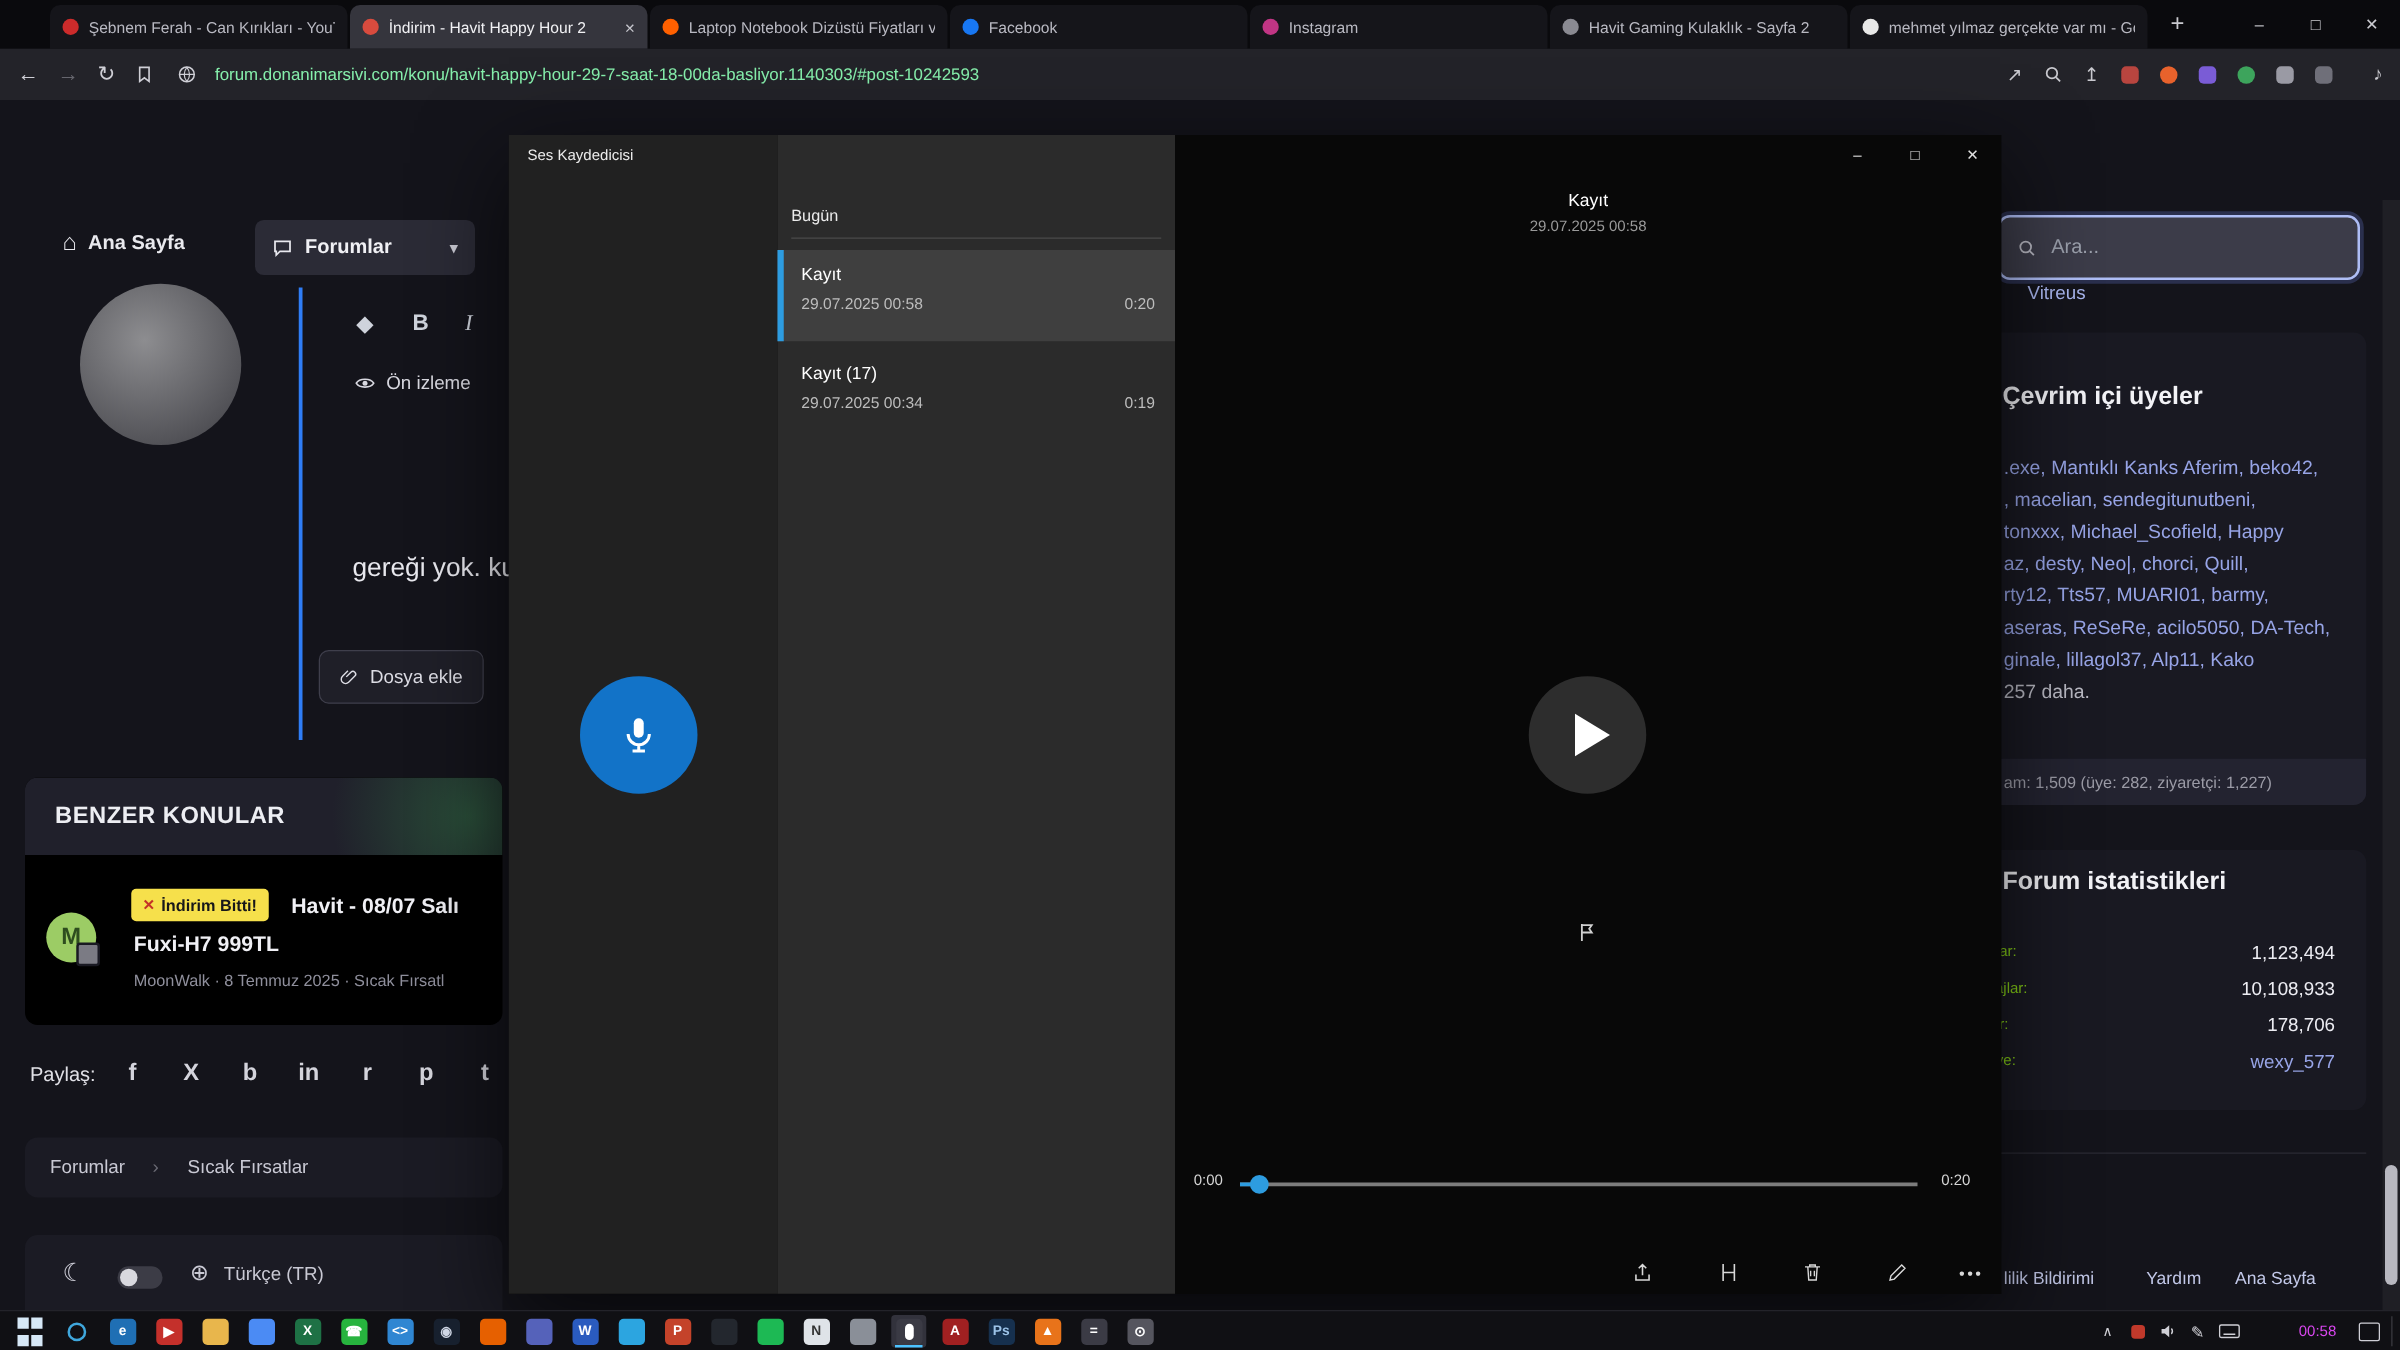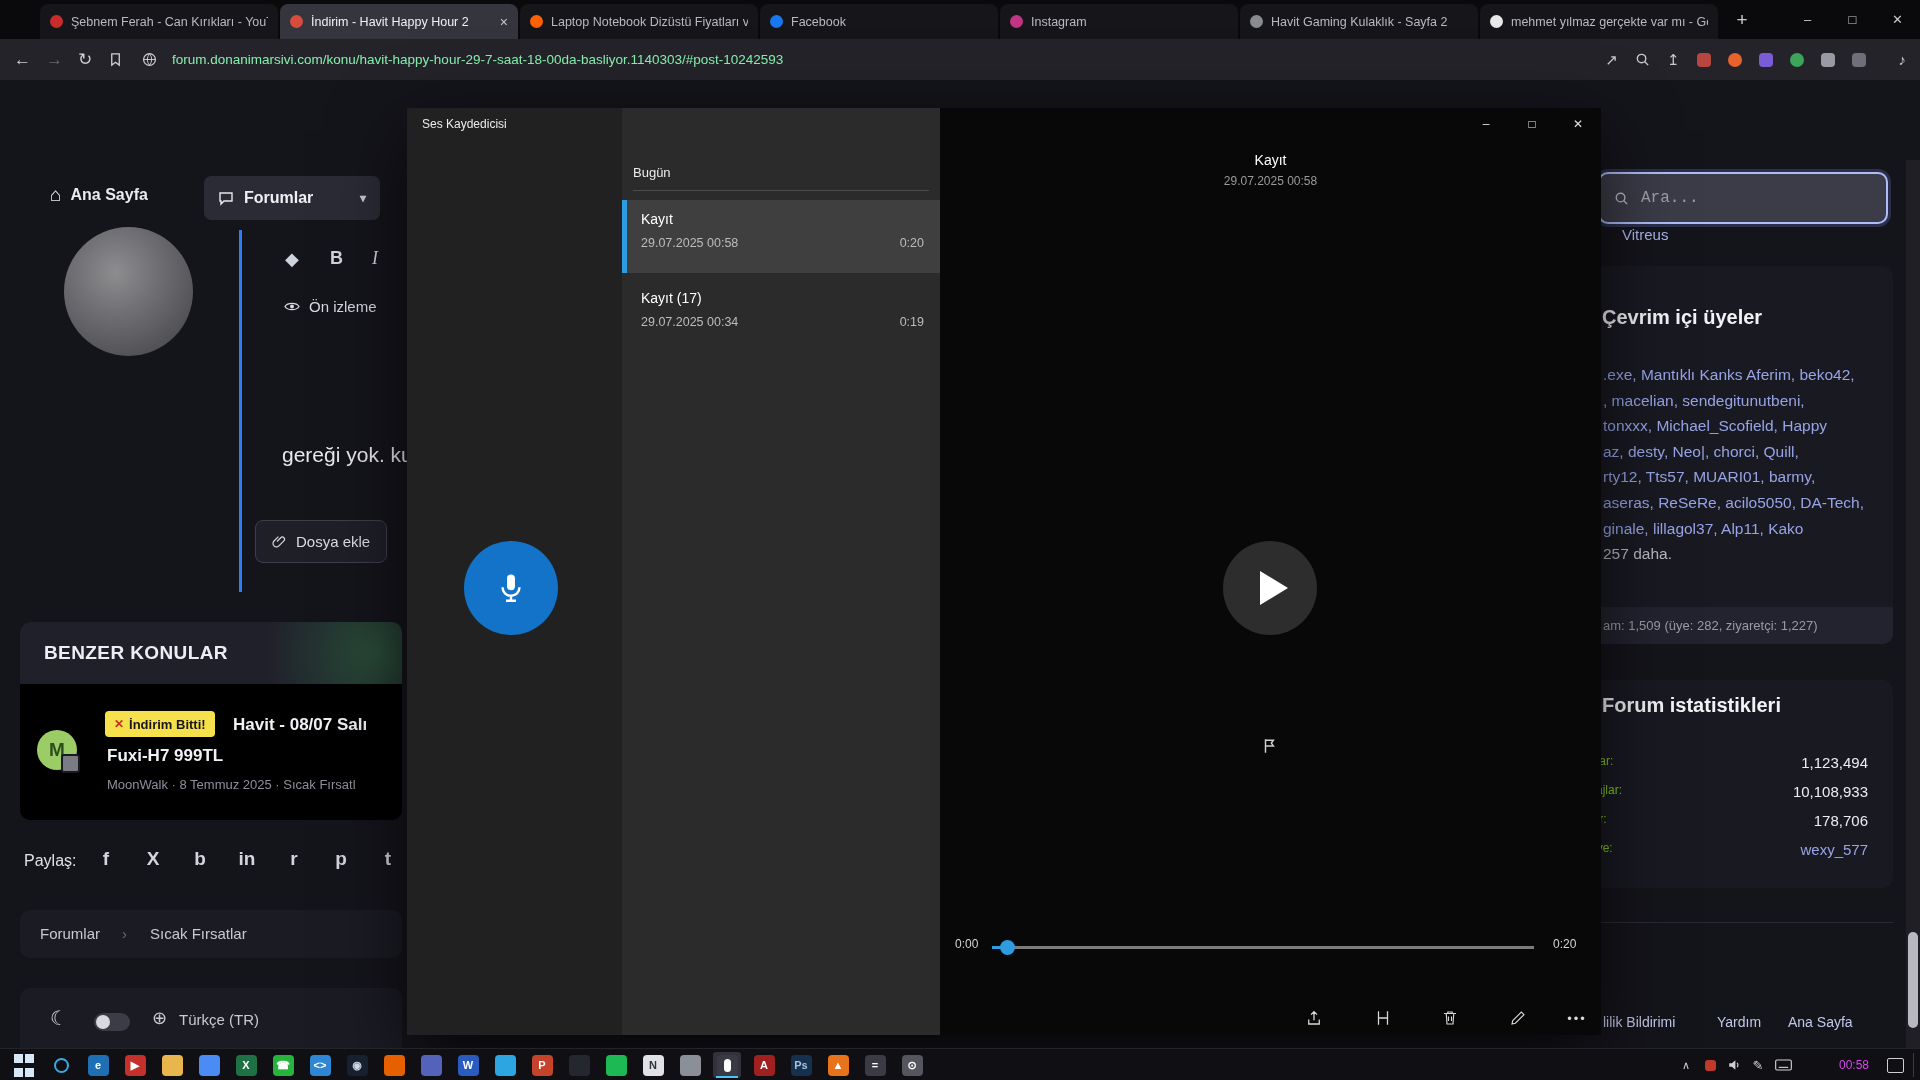--- a/index.html
+++ b/index.html
@@ -73,21 +73,21 @@
   .footcard{left:20px;top:908px;width:382px;height:108px;}
   .moon{position:absolute;left:50px;top:926px;font-size:20px;color:#d0d0da;}
   .toggle{position:absolute;left:94px;top:933px;width:36px;height:18px;border-radius:9px;background:#3c3c46;}
   .toggle::after{content:'';position:absolute;left:2px;top:2px;width:14px;height:14px;border-radius:50%;background:#d9d9df;}
   .globe{position:absolute;left:152px;top:927px;font-size:18px;color:#c9c9d4;}
   .lang{position:absolute;left:179px;top:931px;font-size:15px;color:#c9c9d4;}
   .copyright{position:absolute;left:30px;top:986px;font-size:11px;color:#4e4e58;}
   
   .searchbox{position:absolute;left:1598px;top:92px;width:290px;height:52px;background:#3c3c49;
     border:2px solid #aebdf5;border-radius:10px;box-sizing:border-box;z-index:6;
-    box-shadow:0 0 0 3px rgba(125,145,255,.22);display:flex;align-items:center;gap:12px;padding:0 14px;font-family:Liberation Mono, monospace;}
+    box-shadow:0 0 0 3px rgba(125,145,255,.22);display:flex;align-items:center;gap:12px;padding:0 14px;}
   .searchbox .ph{font-size:16px;color:#9ba0ac;}
   .vitreus{position:absolute;left:1622px;top:146px;font-size:15px;color:#aab7f0;}
   .online-card{left:1580px;top:186px;width:313px;height:378px;overflow:hidden;background:#191922;}
   .side-h{font-size:20px;font-weight:bold;color:#f2f2f6;}
   .mline{font-size:15.5px;line-height:25.6px;color:#97a4e6;white-space:nowrap;}
   .mline:last-child{color:#b9b9c3;}
   .online-total{position:absolute;left:0;bottom:0;width:313px;height:37px;background:#232330;
     display:flex;align-items:center;padding-left:23px;box-sizing:border-box;font-size:13px;color:#9b9ba6;}
   .stats-card{left:1580px;top:600px;width:313px;height:208px;background:#191922;}
   .stat-label{position:absolute;left:10px;font-size:12px;color:#84cc16;}

